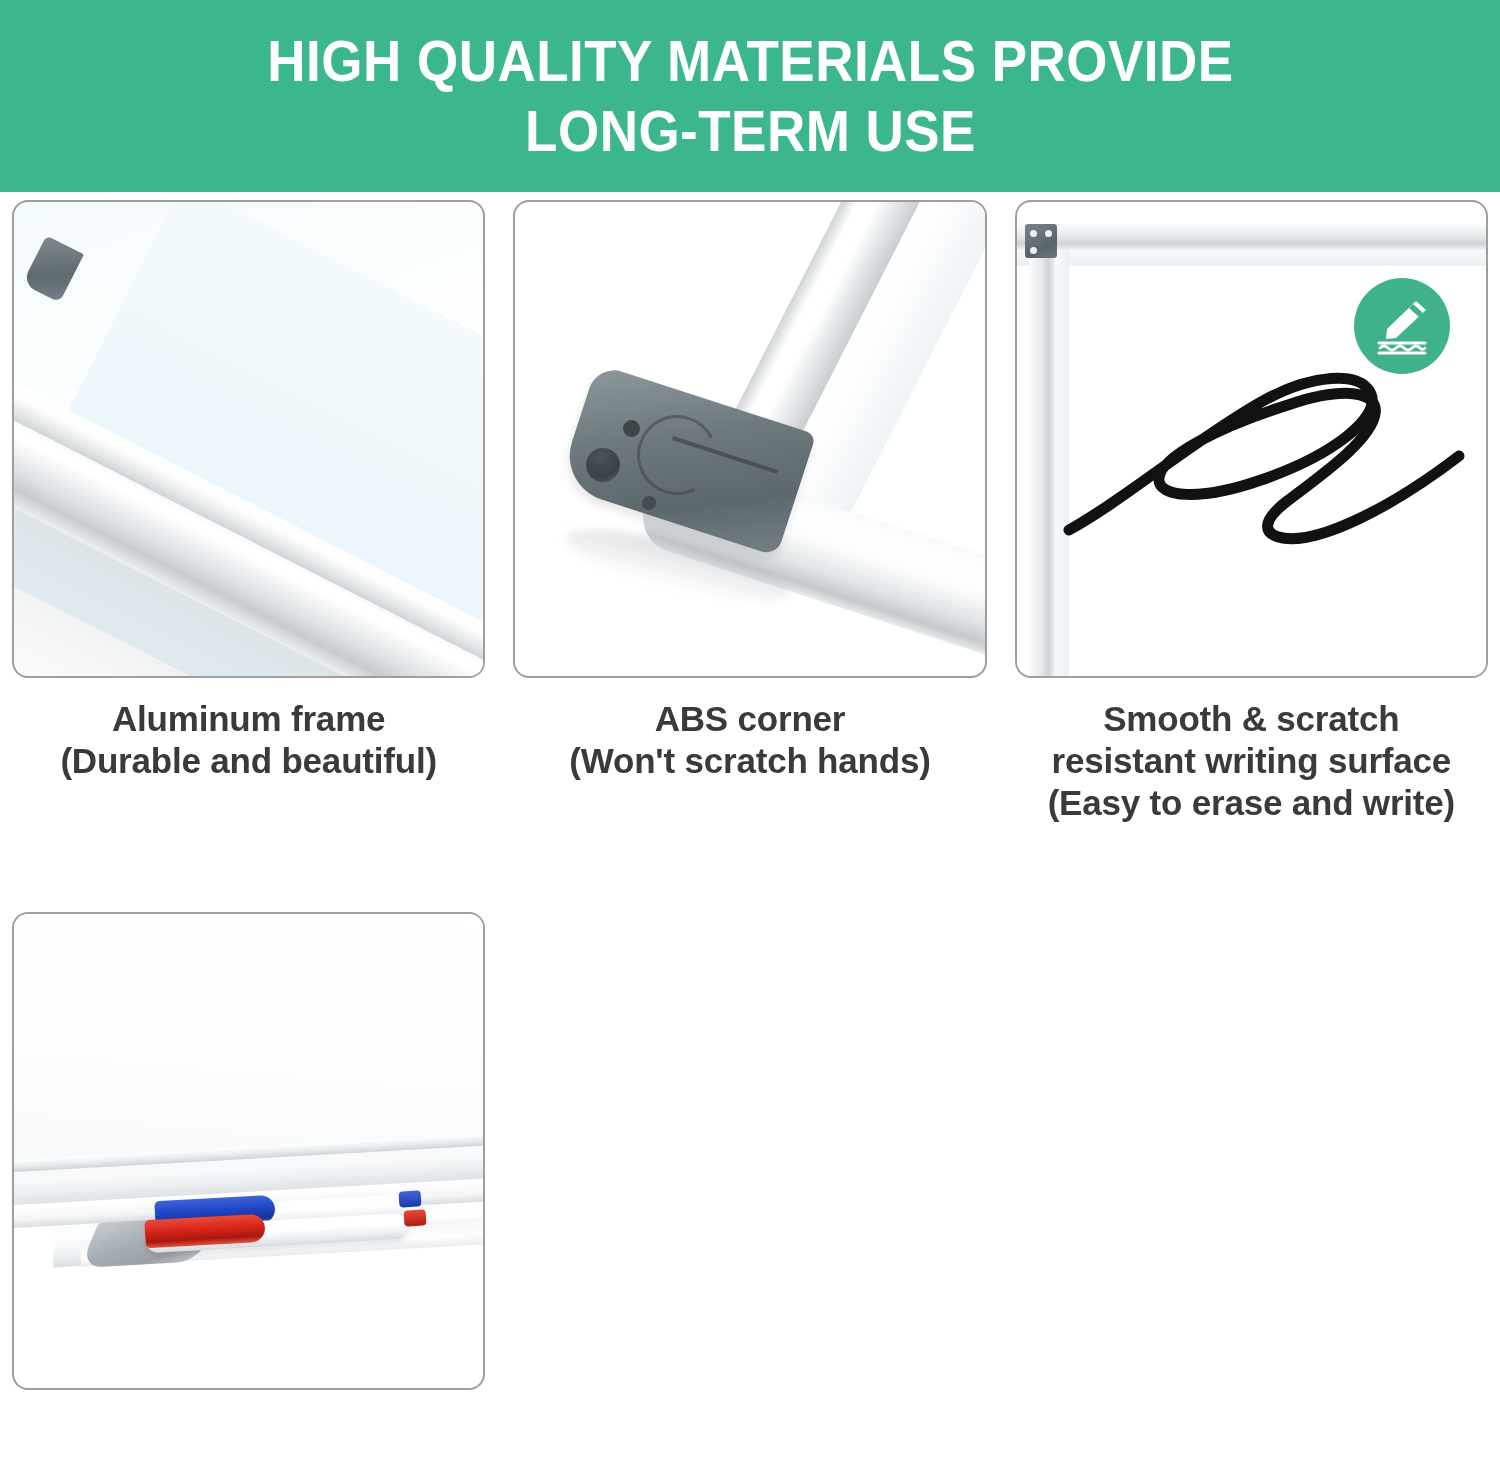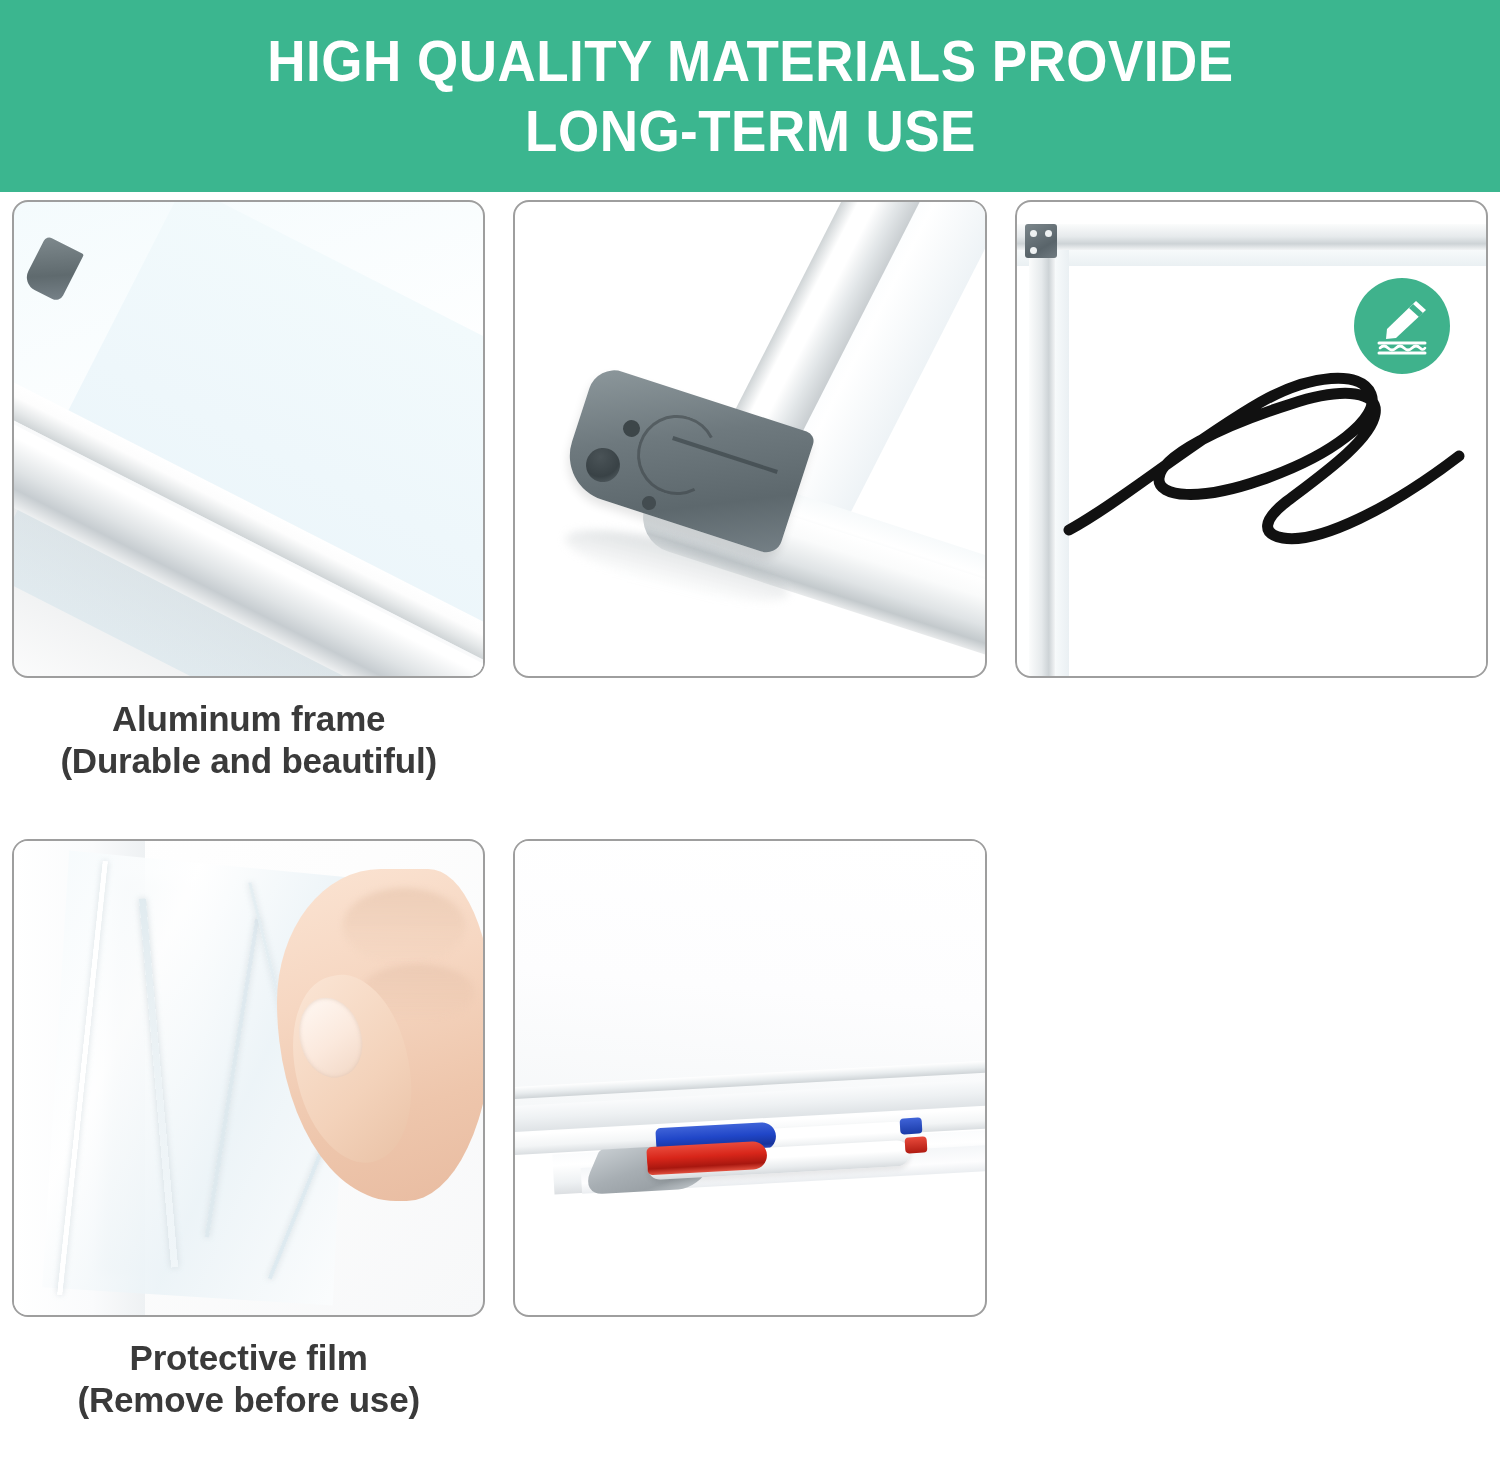--- a/index.html
+++ b/index.html
@@ -376,20 +376,22 @@
       <div class="armBotPlate"></div>
       <div class="armBot"></div>
       <div class="refl"></div>
       <div class="abs"></div>
       <div class="arc"></div>
       <div class="groove"></div>
       <div class="hole1"></div>
       <div class="hole2"></div>
       <div class="hole3"></div>
     </div>
+    <div class="caption">ABS corner
+(Won't scratch hands)</div>
   </div>
 
   <div class="cell">
     <div class="panel p3">
       <div class="surface"></div>
       <div class="frameTop"></div>
       <div class="frameTop2"></div>
       <div class="frameLeft"></div>
       <div class="frameLeft2"></div>
       <div class="corner3"></div>
@@ -417,41 +419,25 @@
                  C 250 22, 300 18, 310 42
                  C 320 66, 270 104, 200 128
                  C 140 149, 96 146, 98 126
                  C 100 104, 160 74, 230 52
                  C 285 34, 318 40, 314 62
                  C 310 88, 262 122, 225 150
                  C 202 168, 200 182, 222 186
                  C 258 192, 330 156, 398 104" fill="none" stroke="#111111" stroke-width="11" stroke-linecap="round" stroke-linejoin="round"></path>
       </svg>
     </div>
+    <div class="caption">Smooth &amp; scratch
+resistant writing surface
+(Easy to erase and write)</div>
   </div>
 
-  <div class="cell">
-    <div class="panel p4">
-      <div class="whiteBoardEdge"></div>
-      <div class="shadow1"></div>
-      <div class="filmSheet"></div>
-      <div class="crease c1"></div>
-      <div class="crease c2"></div>
-      <div class="crease c3"></div>
-      <div class="crease c4"></div>
-      <div class="crease c5"></div>
-      <div class="hand"></div>
-      <div class="knuckle"></div>
-      <div class="knuckle2"></div>
-      <div class="thumb"></div>
-      <div class="nail"></div>
-    </div>
-    <div class="caption">Protective film
-(Remove before use)</div>
-  </div>
 
 
   <div class="cell">
     <div class="panel p6">
       <div class="bSurface"></div>
       <div class="bEdge1"></div>
       <div class="bEdge2"></div>
       <div class="trayTop"></div>
       <div class="trayFace"></div>
       <div class="trayFloor"></div>

